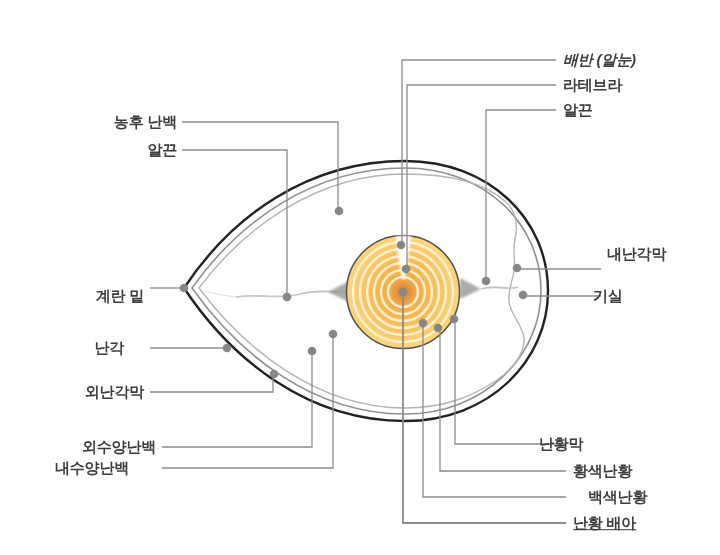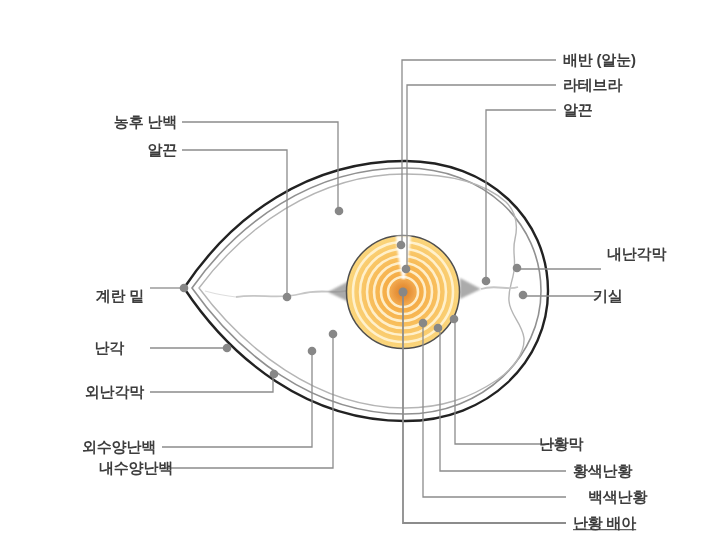--- a/index.html
+++ b/index.html
@@ -115,31 +115,31 @@
       <circle cx="403" cy="292" r="4.5"></circle>
       <circle cx="486" cy="281" r="4.3"></circle>
       <circle cx="517" cy="268" r="4.3"></circle>
       <circle cx="523" cy="295" r="4.3"></circle>
       <circle cx="454" cy="319" r="4.3"></circle>
       <circle cx="438" cy="328" r="4.3"></circle>
       <circle cx="423" cy="323" r="4.3"></circle>
     </g>
   </svg>
 
-  <div class="lbl" style="left:563px;top:60px;">배반 (알눈)</div>
+  <div class="lbl" style="left:563px;top:60px;font-style:italic;">배반 (알눈)</div>
   <div class="lbl" style="left:563px;top:85px;">라테브라</div>
   <div class="lbl" style="left:563px;top:110px;">알끈</div>
 
   <div class="lbl r" style="right:543px;top:122px;margin-left:22px;">농후 난백</div>
   <div class="lbl r" style="right:543px;top:150px;">알끈</div>
   <div class="lbl r" style="right:576px;top:296px;">계란 밑</div>
   <div class="lbl r" style="right:596px;top:348px;">난각</div>
   <div class="lbl r" style="right:576px;top:392px;">외난각막</div>
   <div class="lbl r" style="right:564px;top:447px;">외수양난백</div>
-  <div class="lbl r" style="right:547px;top:468px;">내수양난백</div>
+  <div class="lbl r" style="right:591px;top:468px;">내수양난백</div>
 
   <div class="lbl" style="left:607px;top:254px;">내난각막</div>
   <div class="lbl" style="left:593px;top:296px;">기실</div>
 
   <div class="lbl" style="left:539px;top:444px;text-align:center;">난황막</div>
   <div class="lbl" style="left:573px;top:471px;">황색난황</div>
   <div class="lbl" style="left:573px;top:497px;margin-left:15px;">백색난황</div>
   <div class="lbl" style="left:573px;top:523px;text-decoration:underline;">난황 배아</div>
 
 </div>

